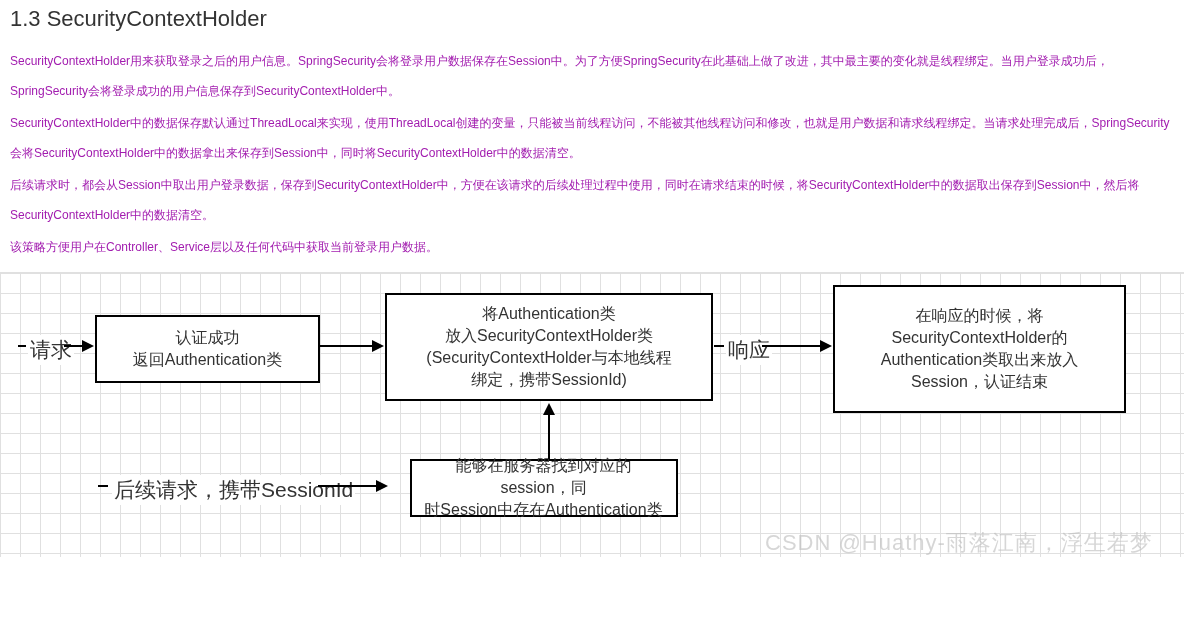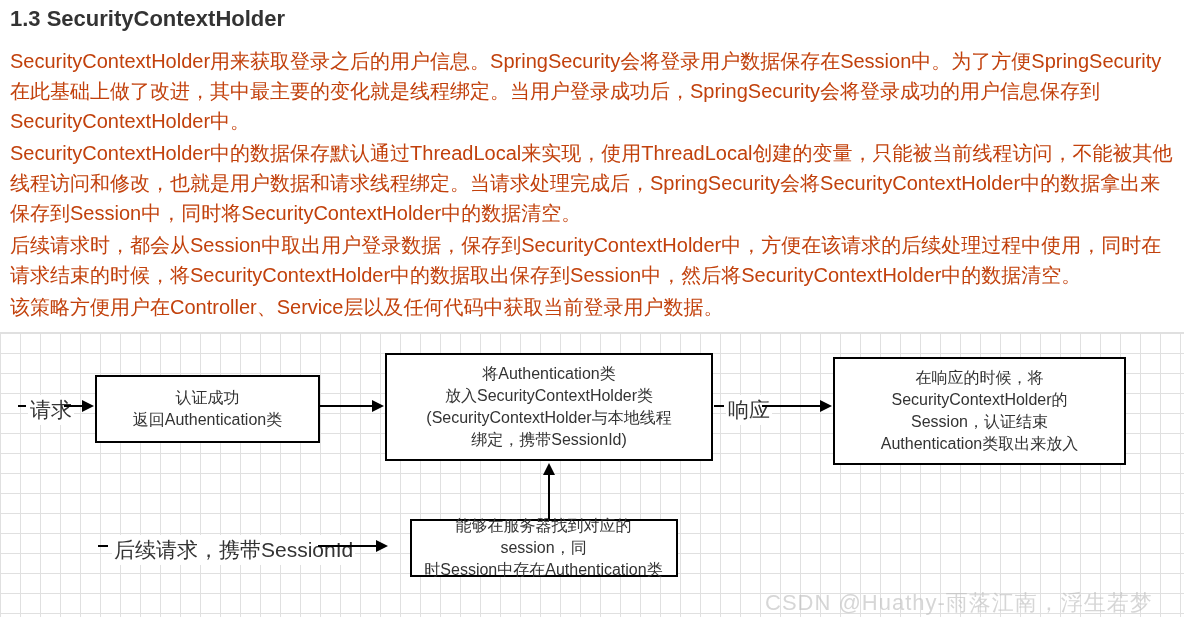--- a/index.html
+++ b/index.html
@@ -4,28 +4,28 @@
   <style>
     * { margin: 0; padding: 0; box-sizing: border-box; }
     body {
       width: 1184px;
       font-family: Arial, "Microsoft YaHei", "SimSun", sans-serif;
       color: #333;
       background: #fff;
     }
     .heading {
       font-size: 22px;
-      font-weight: bold;
+      font-weight: normal;
       color: #333;
       padding: 6px 10px 14px 10px;
     }
     .paragraph {
-      font-size: 20px;
+      font-size: 12px;
       line-height: 30px;
-      color: #c2410c;
+      color: #a21caf;
       padding: 0 10px;
       margin-bottom: 2px;
     }
     .diagram-area {
       position: relative;
       width: 1184px;
       height: 285px;
       margin-top: 10px;
       background-image:
         linear-gradient(to right, #e0e0e0 1px, transparent 1px),
@@ -113,25 +113,25 @@
     <span>放入SecurityContextHolder类</span>
     <span>(SecurityContextHolder与本地线程</span>
     <span>绑定，携带SessionId)</span>
   </div>
 
   <div class="arrow-line" style="left:714px; top:72px; width:10px; height:2px;"></div>
   <span class="text-label" style="left:726px; top:62px;">响应</span>
   <div class="arrow-line" style="left:762px; top:72px; width:60px; height:2px;"></div>
   <div class="arrow-head-right" style="left:820px; top:67px;"></div>
 
-  <div class="box" style="left:833px; top:24px; width:293px; height:108px;text-align:right;">
+  <div class="box" style="left:833px; top:12px; width:293px; height:128px;text-align:right;">
     <span>在响应的时候，将</span>
     <span>SecurityContextHolder的</span>
+    <span>Authentication类取出来放入</span>
     <span>Session，认证结束</span>
-    <span>Authentication类取出来放入</span>
   </div>
 
   <div class="arrow-line" style="left:98px; top:212px; width:10px; height:2px;"></div>
   <span class="text-label" style="left:112px; top:202px;">后续请求，携带SessionId</span>
   <div class="arrow-line" style="left:318px; top:212px; width:60px; height:2px;"></div>
   <div class="arrow-head-right" style="left:376px; top:207px;"></div>
 
   <div class="box" style="left:410px; top:186px; width:268px; height:58px;padding-left:9px;">
     <span>能够在服务器找到对应的session，同</span>
     <span>时Session中存在Authentication类</span>

